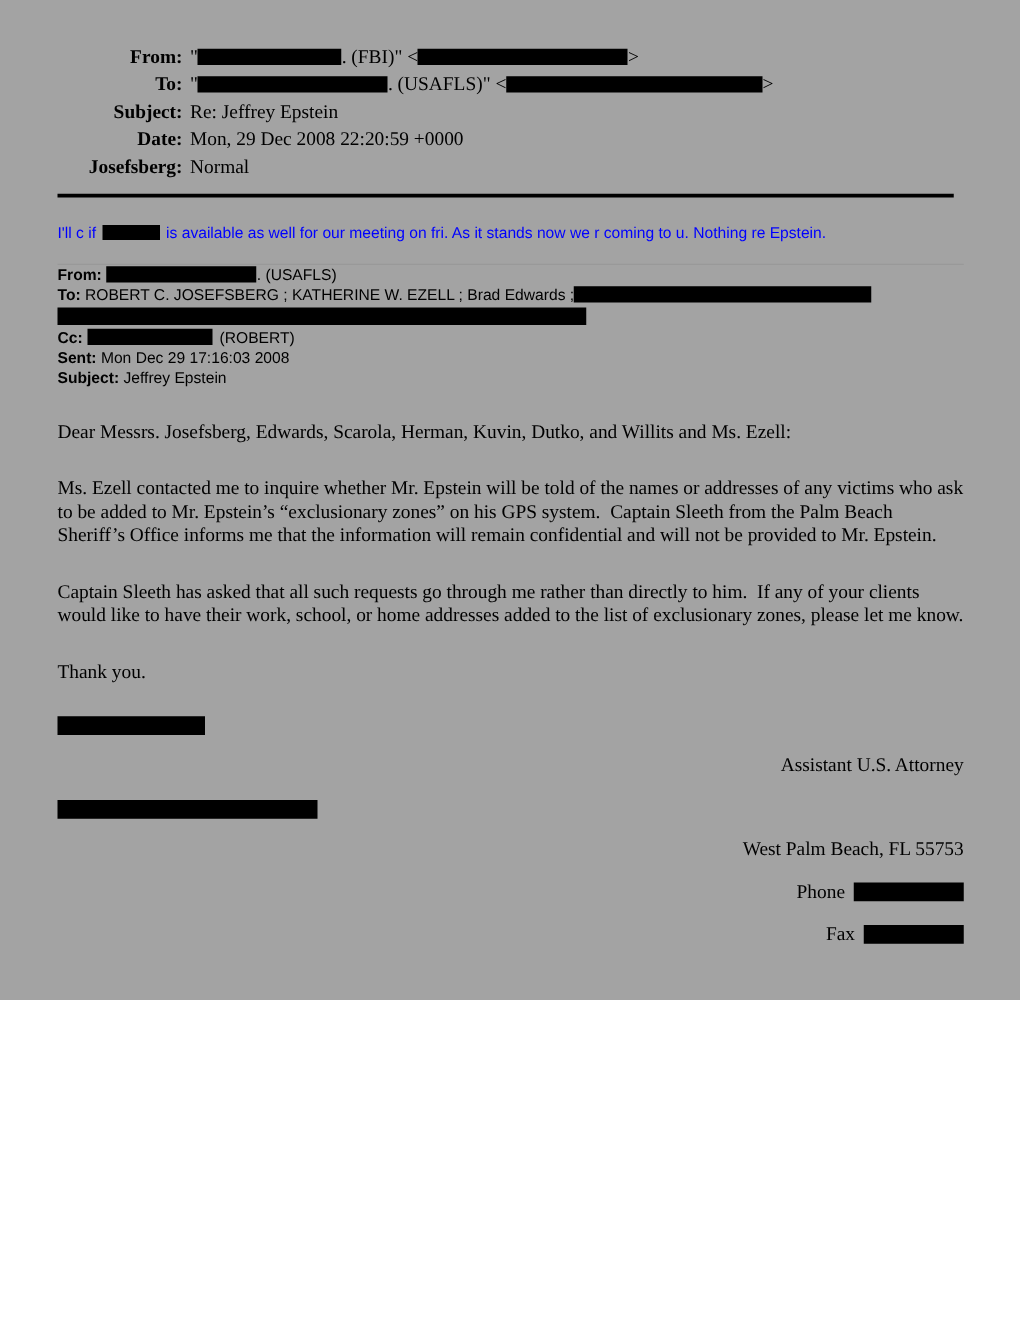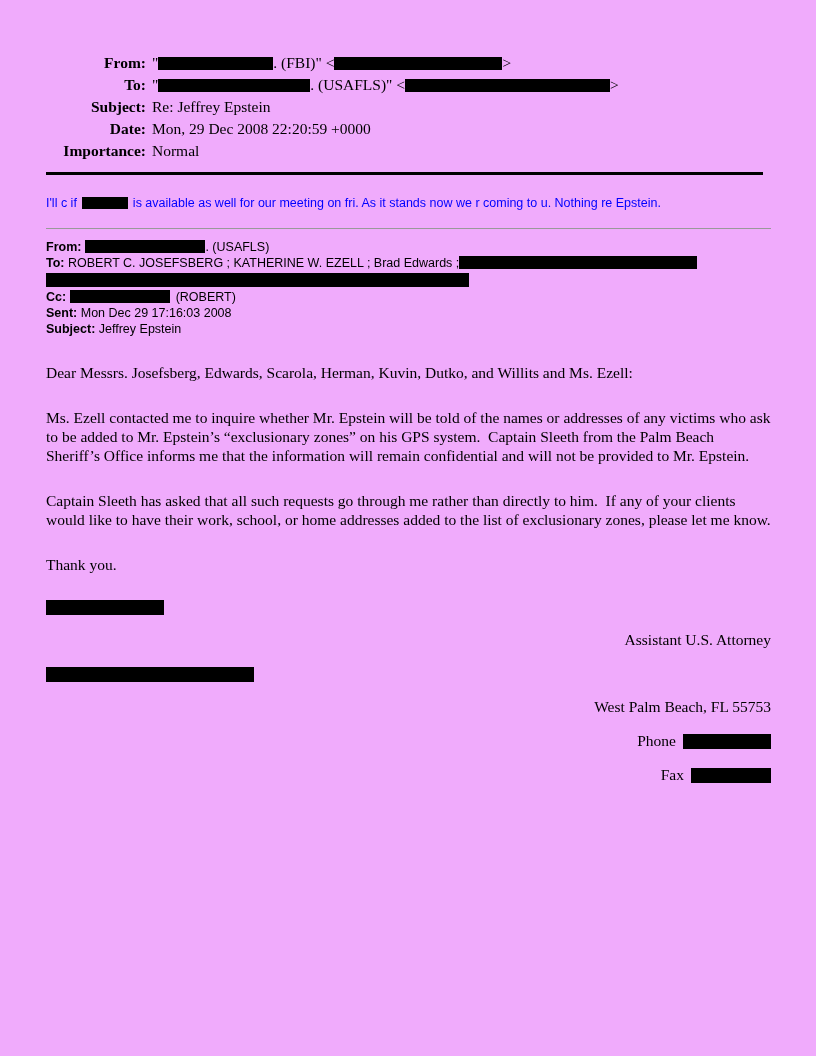--- a/index.html
+++ b/index.html
@@ -1,22 +1,22 @@
 <!DOCTYPE html>
 <html><head>
 <meta charset="utf-8">
 <style>
   html, body { margin: 0; padding: 0; background: #ffffff; }
   .page {
     position: relative;
     width: 816px;
-    height: 1056px;
-    background: #f0abfc;
+    height: 800px;
+    background: #a3a3a3;
     box-sizing: border-box;
-    padding: 52px 45px 0 46px;
+    padding: 35px 45px 0 46px;
     font-family: "Liberation Serif", serif;
     color: #000000;
     overflow: hidden;
   }
 
   
   .header-row { display: flex; line-height: 22px; font-size: 15.5px; }
   .hlabel { flex: 0 0 100px; width: 100px; text-align: right; font-weight: bold; }
   .hvalue { margin-left: 6px; white-space: nowrap; }
 
@@ -39,21 +39,20 @@
     font-size: 12.5px;
     line-height: 15px;
     color: #0000ff;
   }
   .r-reply { width: 46px; height: 12px; margin: 0 5px; vertical-align: -2px; }
 
   .rule-thin { border: none; border-top: 1px solid #999999; margin: 17px 0 0 0; width: 725px; }
 
   
   .quoted {
-    margin-top: 10px;
     font-family: "Liberation Sans", sans-serif;
     font-size: 12.5px;
     line-height: 16px;
   }
   .qrow { margin: 0; }
   .qlabel { font-weight: bold; }
   .r-qfrom { width: 120px; margin-left: 4px; }
   .r-qto1  { width: 238px; }
   .r-qto2  { display: block; width: 423px; height: 14px; margin-top: 2px; margin-bottom: 2px; }
   .r-qcc   { width: 100px; margin-left: 4px; margin-right: 2px; }
@@ -85,21 +84,21 @@
     </div>
     <div class="header-row">
       <span class="hlabel">Subject:</span>
       <span class="hvalue">Re: Jeffrey Epstein</span>
     </div>
     <div class="header-row">
       <span class="hlabel">Date:</span>
       <span class="hvalue">Mon, 29 Dec 2008 22:20:59 +0000</span>
     </div>
     <div class="header-row">
-      <span class="hlabel">Importance:</span>
+      <span class="hlabel">Josefsberg:</span>
       <span class="hvalue">Normal</span>
     </div>
   </div>
 
   <div class="rule-thick"></div>
 
   <div class="reply-line"><span>I'll c if</span><span class="redact r-reply"></span><span>is available as well for our meeting on fri. As it stands now we r coming to u. Nothing re Epstein.</span></div>
 
   <hr class="rule-thin">
 

